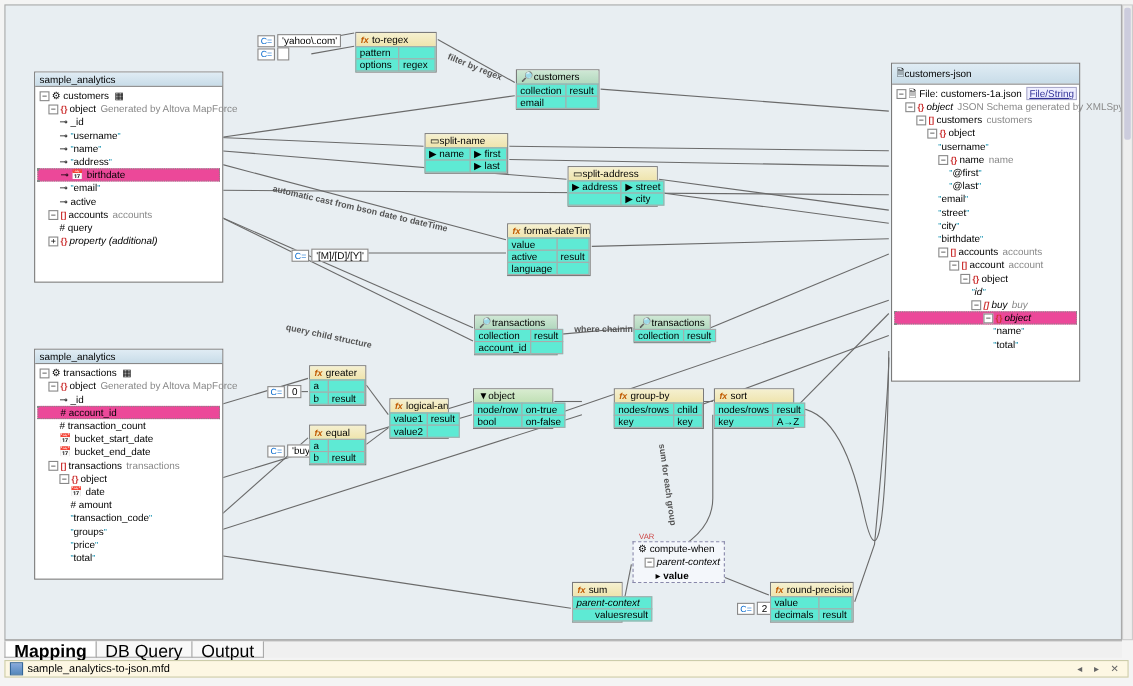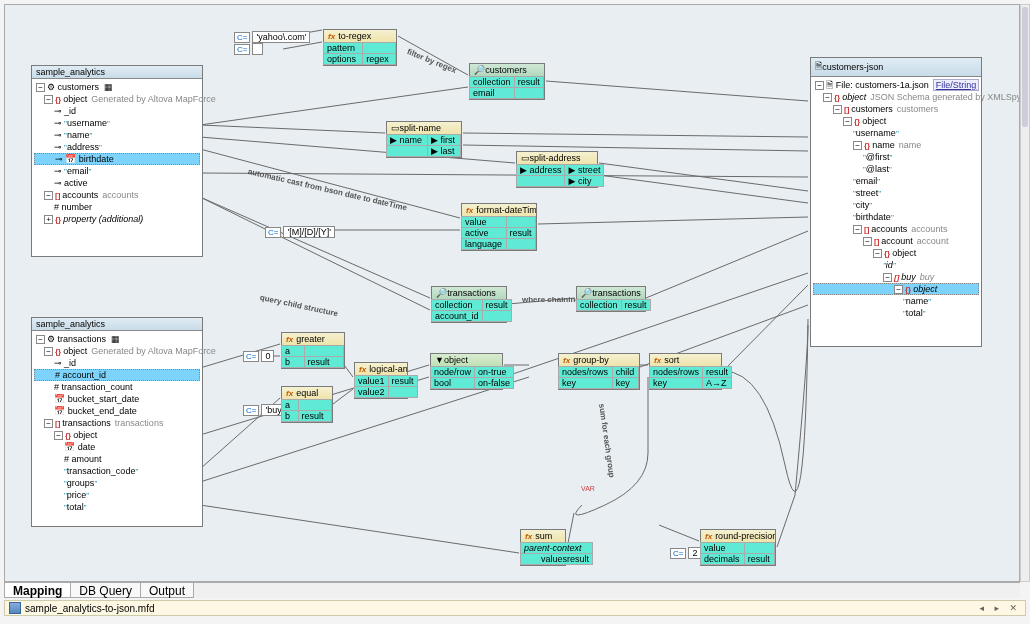--- a/index.html
+++ b/index.html
@@ -9,36 +9,36 @@
   .scrollbar-v::after { content:''; position:absolute; left:1px; right:1px; top:2px; height:120px; background:#ccd; border-radius:2px; }
 
   .node { position: absolute; background: #fff; border: 1px solid #7a7a7a; font-size: 9px; box-shadow: 0 0 0 0; }
   .node-title { background: linear-gradient(#cfe8d5,#b2d8be); padding: 1px 4px; border-bottom: 1px solid #888; font-weight: normal; white-space: nowrap; overflow: hidden; display:flex; align-items:center; }
   .node-title.fn { background: linear-gradient(#f5f0d0,#efe4ad); }
   .node-title.fltr { background: linear-gradient(#d8ecd0,#c0e0b5); }
   .node-title.db { background: linear-gradient(#e0ecf4,#c8dce8); }
   .fx::before { content:"fx"; color:#c05a00; font-style:italic; font-weight:bold; font-size:8px; margin-right:3px;}
   .tree { padding: 2px 2px 2px 2px; position: relative; }
   .row { white-space: nowrap; padding: 0 2px; height: 12px; line-height: 12px; position: relative; }
-  .row.sel { background:#7dd3fc; border:1px dotted #888; height:12px; line-height:10px; }
+  .row.sel { background:#ec4899; border:1px dotted #888; height:12px; line-height:10px; }
   .indent1 { padding-left: 10px; } .indent2 { padding-left: 20px; } .indent3 { padding-left: 30px; }
   .indent4 { padding-left: 40px; } .indent5 { padding-left: 50px; } .indent6 { padding-left: 60px; } .indent7 { padding-left: 70px; font-style: italic; }
   .exp { display:inline-block; width:9px; height:9px; border:1px solid #888; line-height:7px; text-align:center; font-size:8px; margin-right:2px; vertical-align:middle; background:#fff;}
   .ty { color:#888; margin-left:4px; }
   .grid-io { display:grid; grid-template-columns: auto auto; }
   .cell { border:1px solid #aaa; margin:-1px 0 0 -1px; padding:0 3px; height:12px; line-height:11px; white-space:nowrap; background:#5eead4;}
 
   .const { position:absolute; display:flex; align-items:center; }
   .const .badge { background:#fff; border:1px solid #888; font-size:8px; padding:0 2px; color:#06c; margin-right:2px;}
   .const .val { background:#fff; border:1px solid #888; padding:0 3px; height:12px; line-height:11px; font-size:9px;}
 
   .label { position:absolute; font-size:8px; color:#555; font-weight:bold; transform-origin: left top; }
 
   .tabs { position:absolute; left:4px; right:10px; bottom:26px; height:16px; display:flex; border-top:1px solid #aaa; background:#f0f0f0;}
-  .tab { border:1px solid #aaa; border-top:none; padding:1px 8px; font-size:12px; background:#f8f8f8; margin-right:-1px;}
+  .tab { border:1px solid #aaa; border-top:none; padding:1px 8px; font-size:16px; background:#f8f8f8; margin-right:-1px;}
   .tab.active { background:#fff; font-weight:bold;}
   .filebar { position:absolute; left:4px; right:4px; bottom:8px; height:16px; display:flex; align-items:center; font-size:10px; background:#fdf7e3; border:1px solid #cca;}
   .filebar .ficon { width:12px; height:12px; margin:0 4px; background:linear-gradient(#8ad,#58b); border:1px solid #369;}
   .filebar .ctrls { margin-left:auto; padding:0 4px; letter-spacing:4px; color:#666; font-size:9px;}
 
   svg.conn { position:absolute; left:0; top:0; width:100%; height:100%; pointer-events:none; }
   svg.conn path { stroke:#6a6a6a; stroke-width:1; fill:none; }
 
   .ico-obj::before { content:"{}"; color:#c33; font-weight:bold; font-size:8px; margin-right:2px;}
   .ico-arr::before { content:"[]"; color:#c33; font-weight:bold; font-size:8px; margin-right:2px;}
@@ -135,21 +135,21 @@
     <div class="row"><span class="exp">−</span>⚙ <span>customers</span> &nbsp;▦</div>
     <div class="row indent1"><span class="exp">−</span><span class="ico-obj"></span><span>object</span><span class="ty">Generated by Altova MapForce</span></div>
     <div class="row indent2">⊸ <span>_id</span></div>
     <div class="row indent2">⊸ <span class="ico-str">username</span></div>
     <div class="row indent2">⊸ <span class="ico-str">name</span></div>
     <div class="row indent2">⊸ <span class="ico-str">address</span></div>
     <div class="row indent2 sel">⊸ 📅 <span>birthdate</span></div>
     <div class="row indent2">⊸ <span class="ico-str">email</span></div>
     <div class="row indent2">⊸ <span>active</span></div>
     <div class="row indent1"><span class="exp">−</span><span class="ico-arr"></span><span>accounts</span><span class="ty">accounts</span></div>
-    <div class="row indent2"># <span>number</span></div>
+    <div class="row indent2"># <span>query</span></div>
     <div class="row indent1"><span class="exp">+</span><span class="ico-obj"></span><i>property (additional)</i></div>
   </div>
 </div>
 
 <div class="node" style="left:26px; top:312px; width:172px; height:210px;">
   <div class="node-title db">
         <span>sample_analytics</span>
       </div>
   <div class="tree">
     <div class="row"><span class="exp">−</span>⚙ <span>transactions</span> &nbsp;▦</div>
@@ -242,21 +242,21 @@
 </div>
 
 <div class="node" style="left:571px; top:281px; width:70px;">
   <div class="node-title">🔎 <span>transactions</span></div>
   <div class="grid-io">
     <div class="cell">collection</div>
         <div class="cell">result</div>
   </div>
 </div>
 
-<div class="node" style="left:276px; top:327px; width:64px;">
+<div class="node" style="left:276px; top:327px; width:52px;">
   <div class="node-title fn">
         <span class="fx"></span>
         <span>greater</span>
       </div>
   <div class="grid-io">
     <div class="cell">a</div>
         <div class="cell">&nbsp;</div>
     <div class="cell">b</div>
         <div class="cell">result</div>
   </div>
@@ -318,20 +318,25 @@
       </div>
   <div class="grid-io">
     <div class="cell">nodes/rows</div>
         <div class="cell">result</div>
     <div class="cell">key</div>
         <div class="cell">A→Z</div>
   </div>
 </div>
 
 <div class="var-tag" style="left:576px; top:480px;">VAR</div>
+<div class="node dash" style="left:570px; top:487px; width:84px; background:#f4f7fb;">
+  <div class="row" style="padding-left:4px;">⚙ <span>compute-when</span></div>
+  <div class="row indent1"><span class="exp">−</span><i><span>parent-context</span></i></div>
+  <div class="row indent2">▸ <b>value</b></div>
+</div>
 
 <div class="node" style="left:515px; top:524px; width:46px;">
   <div class="node-title fn">
         <span class="fx"></span>
         <span>sum</span>
       </div>
   <div class="grid-io" style="grid-template-columns:auto;">
     <div class="cell"><i>parent-context</i></div>
     <div class="cell" style="display:flex;padding-left:20px;">
           <span>values</span>

